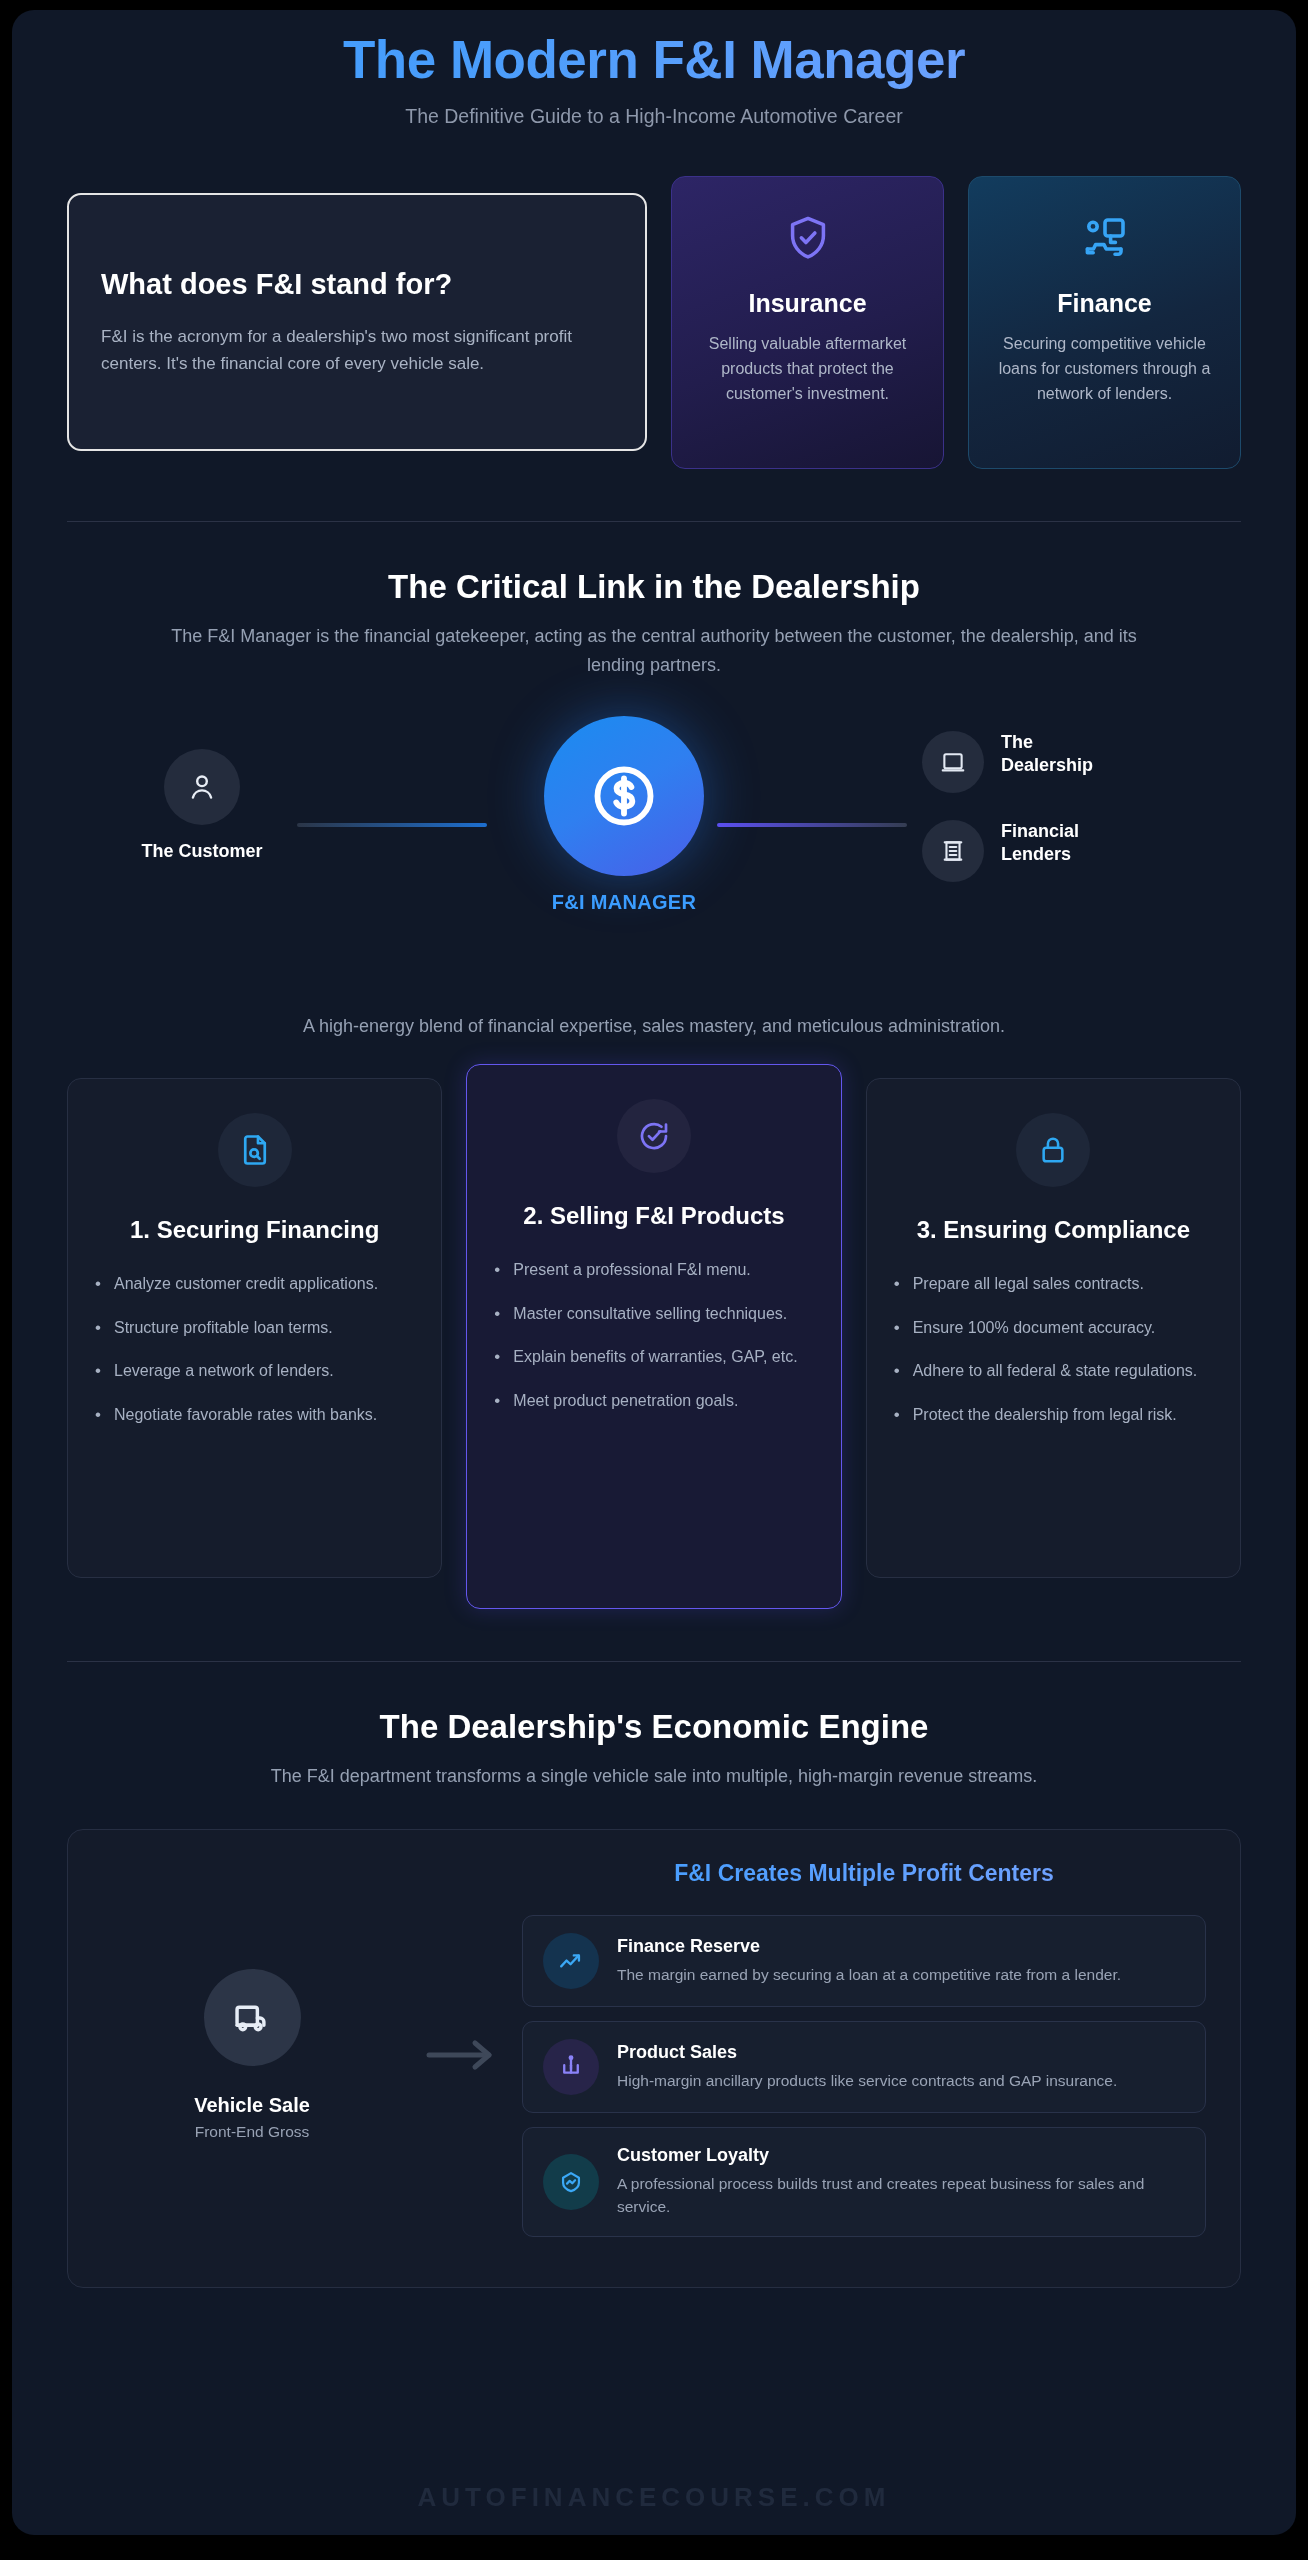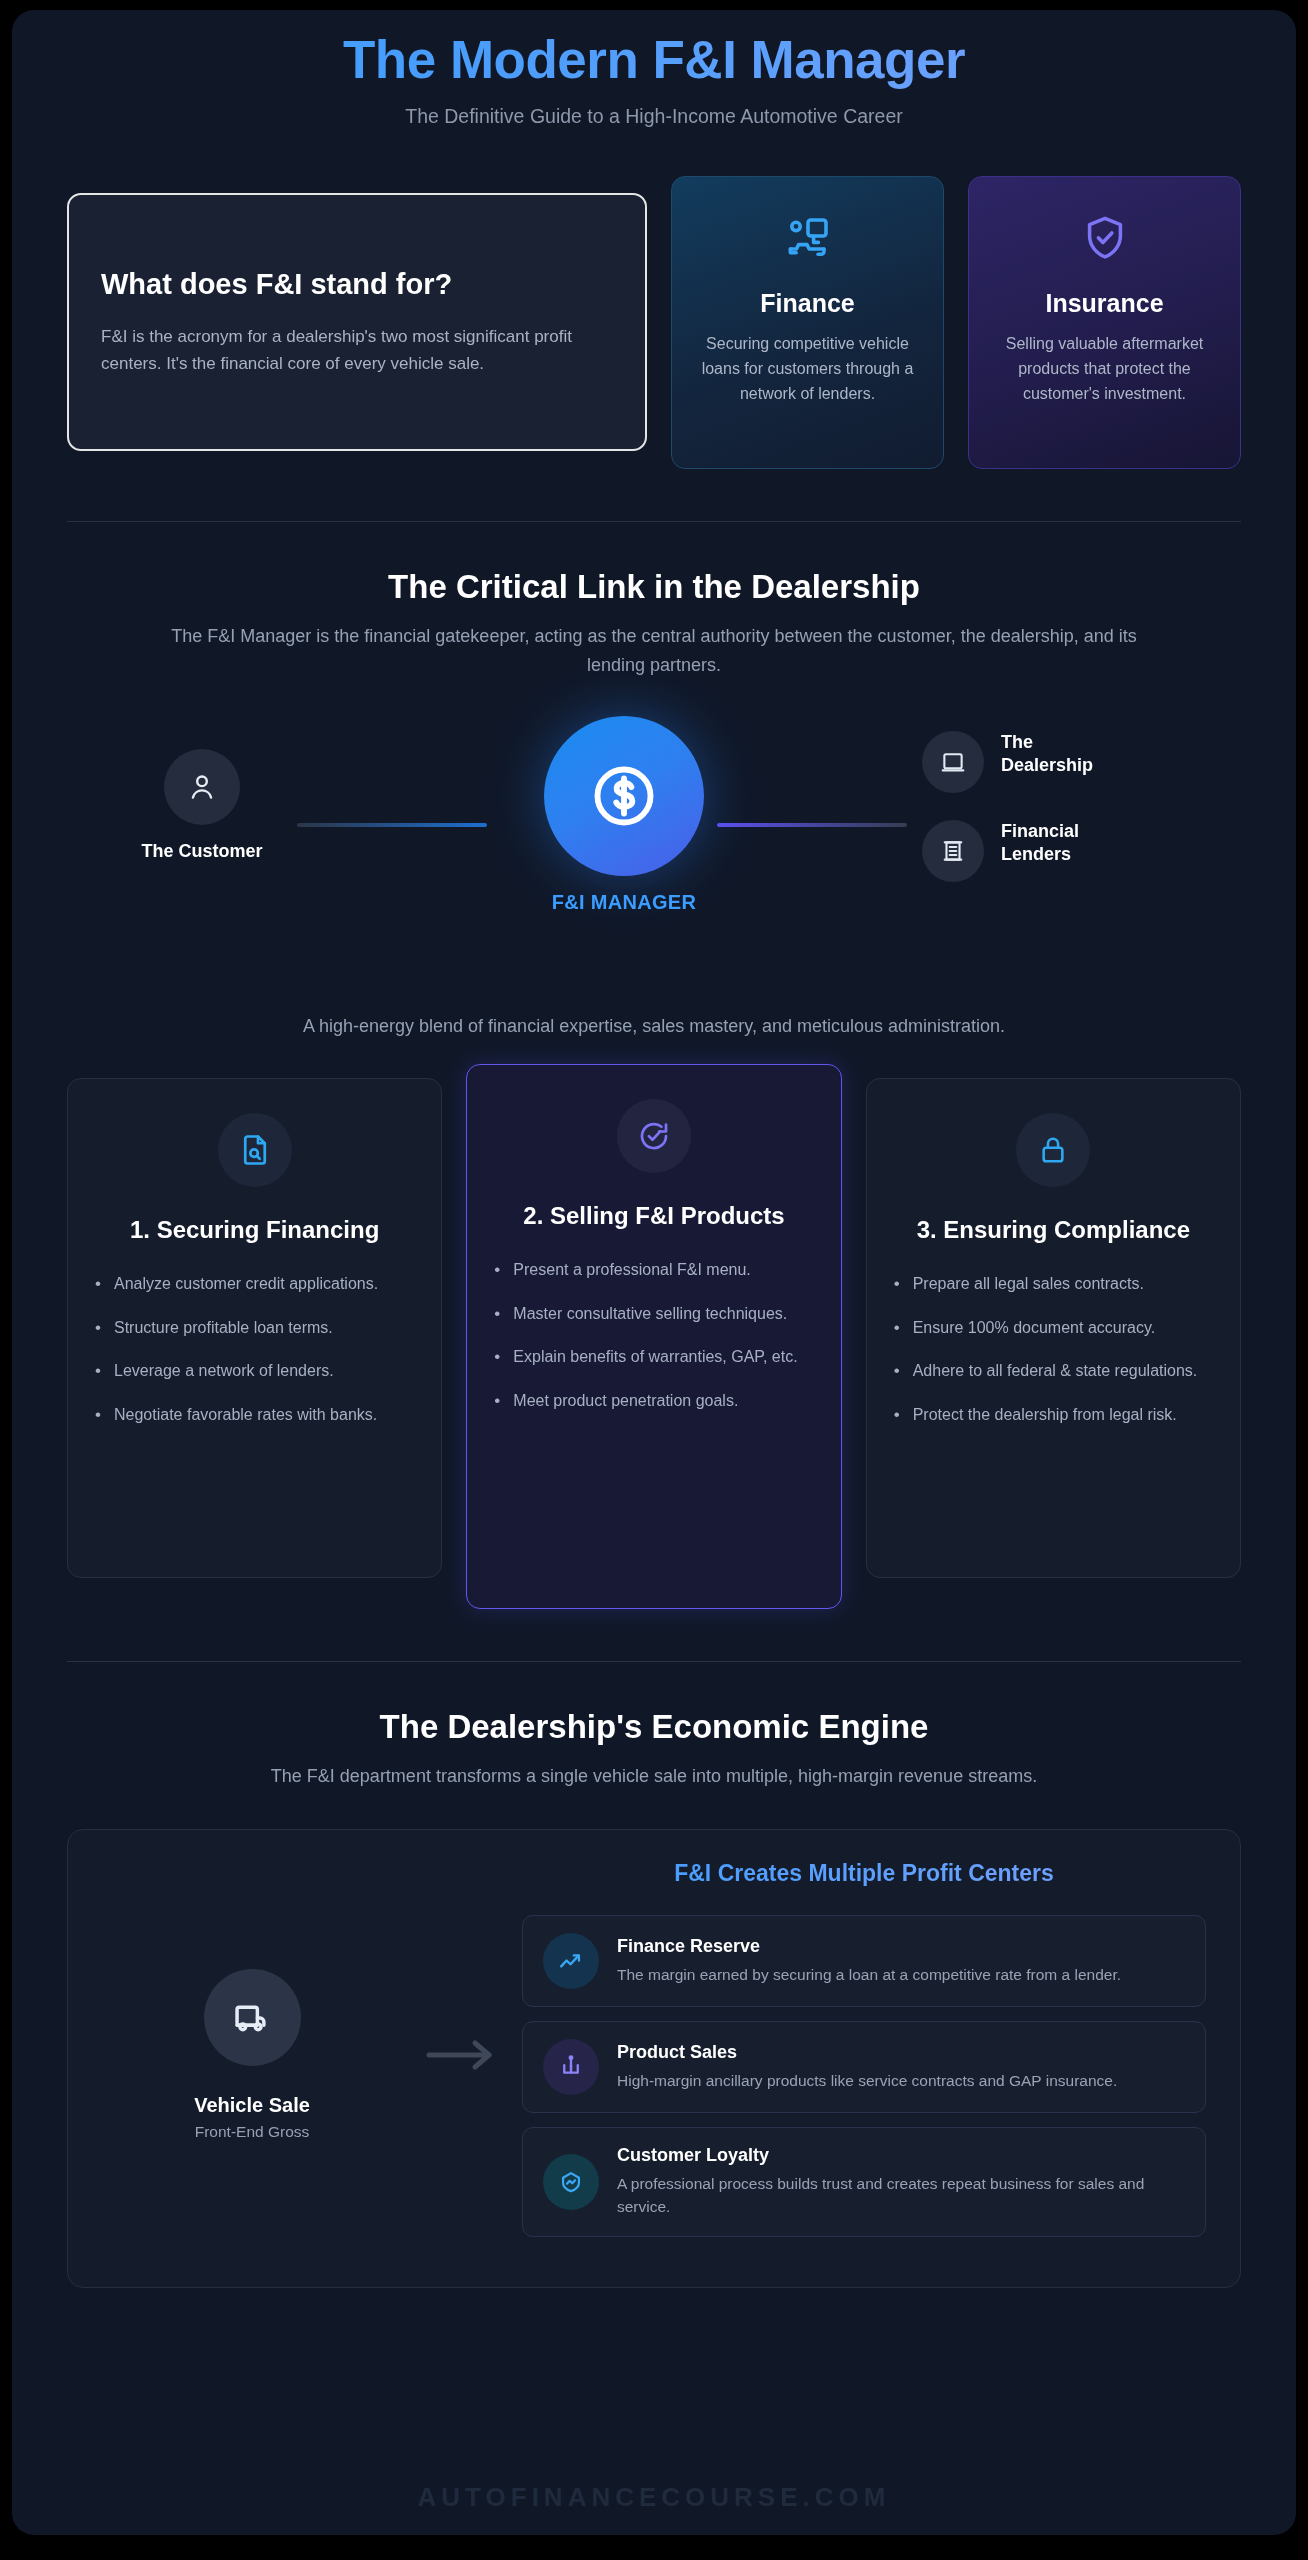--- a/index.html
+++ b/index.html
@@ -321,45 +321,45 @@
       <div class="hero-sub">The Definitive Guide to a High-Income Automotive Career</div>
     </div>
 
     <div class="def-row">
 
       <div class="def-card">
         <h2>What does F&amp;I stand for?</h2>
         <p>F&amp;I is the acronym for a dealership's two most significant profit centers. It's the financial core of every vehicle sale.</p>
       </div>
 
+      <div class="pill-card pill-insurance">
+        <div class="pill-icon">
+          <svg width="50" height="50" viewBox="0 0 24 24" fill="none" stroke="#7d74f5" stroke-width="1.7" stroke-linecap="round" stroke-linejoin="round">
+            <path d="M12 2.6 4.6 5.6v5.3c0 4.5 3 8.4 7.4 10.2 4.4-1.8 7.4-5.7 7.4-10.2V5.6z"></path>
+            <path d="M8.8 11.9l2.2 2.3 4.3-4.6"></path>
+          </svg>
+        </div>
+        <h3>Insurance</h3>
+        <p>Selling valuable aftermarket products that protect the customer's investment.</p>
+      </div>
+
       <div class="pill-card pill-finance">
         <div class="pill-icon">
           <svg width="48" height="48" viewBox="0 0 24 24" fill="none" stroke="#36a4f5" stroke-width="1.8" stroke-linecap="round" stroke-linejoin="round">
             <rect x="12" y="3" width="9" height="8" rx="1.4"></rect>
             <circle cx="6" cy="6.2" r="2.1"></circle>
             <path d="M14.8 11v3.2M17.2 14.2h-2.4"></path>
             <path d="M3.2 17.5h3l1.1-2.2h4.2l1.1 2.2h7.3"></path>
             <path d="M3.2 17.5v1.9h2.9"></path>
             <path d="M20 17.5v1.2a1.4 1.4 0 0 1-1.4 1.4h-1.6"></path>
           </svg>
         </div>
         <h3>Finance</h3>
         <p>Securing competitive vehicle loans for customers through a network of lenders.</p>
       </div>
-
-      <div class="pill-card pill-insurance">
-        <div class="pill-icon">
-          <svg width="50" height="50" viewBox="0 0 24 24" fill="none" stroke="#7d74f5" stroke-width="1.7" stroke-linecap="round" stroke-linejoin="round">
-            <path d="M12 2.6 4.6 5.6v5.3c0 4.5 3 8.4 7.4 10.2 4.4-1.8 7.4-5.7 7.4-10.2V5.6z"></path>
-            <path d="M8.8 11.9l2.2 2.3 4.3-4.6"></path>
-          </svg>
-        </div>
-        <h3>Insurance</h3>
-        <p>Selling valuable aftermarket products that protect the customer's investment.</p>
-      </div>
     </div>
 
     <div class="divider"></div>
 
     <div class="sec-head">
       <h2>The Critical Link in the Dealership</h2>
       <p>The F&amp;I Manager is the financial gatekeeper, acting as the central authority between the customer, the dealership, and its lending partners.</p>
     </div>
 
     <div class="flow">

